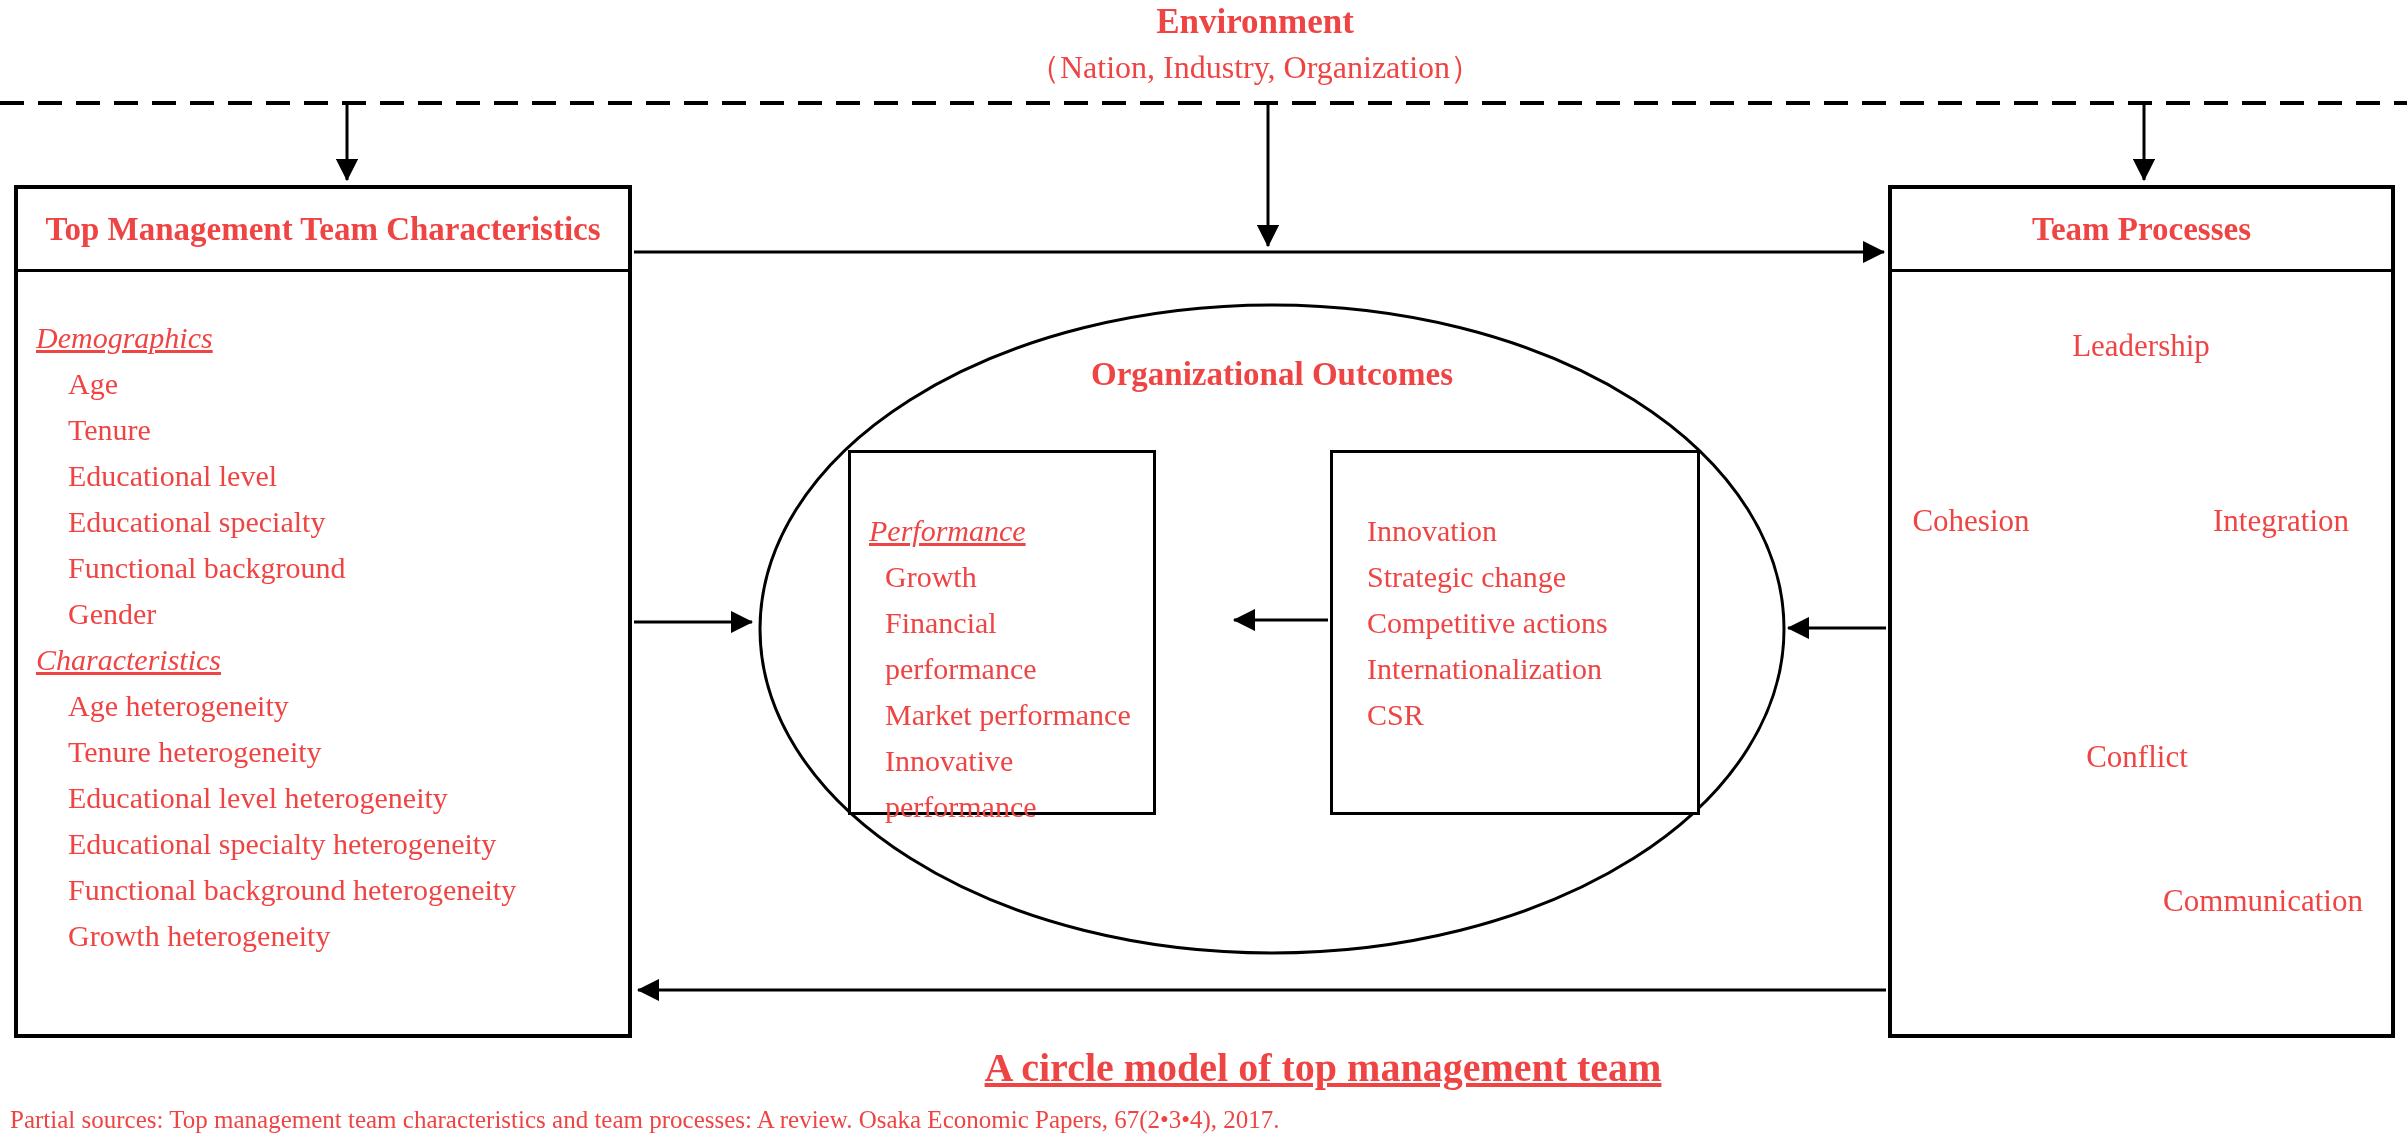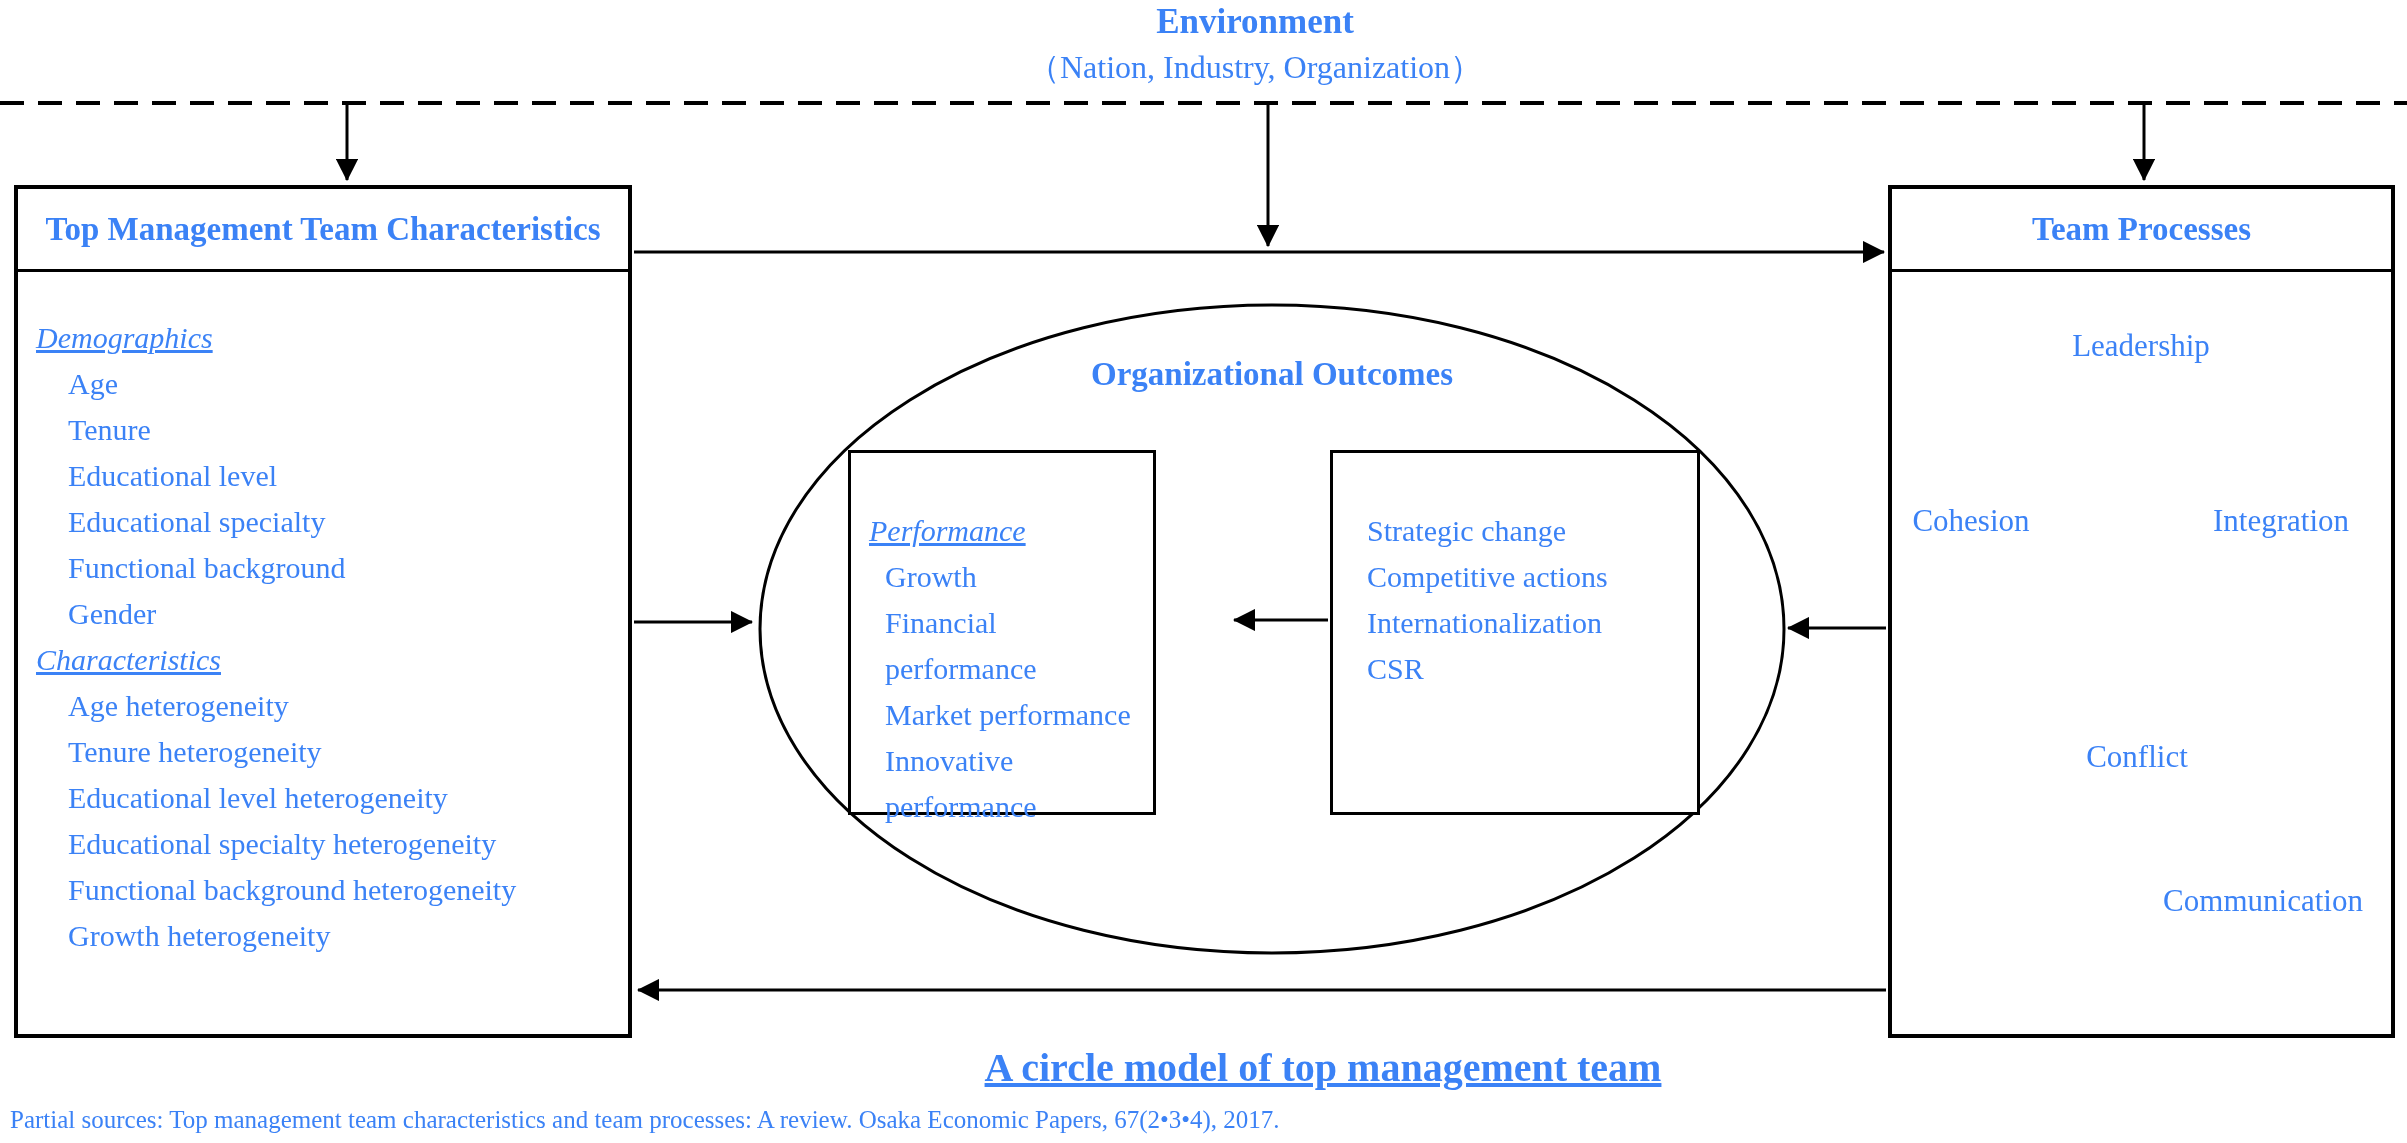--- a/index.html
+++ b/index.html
@@ -1,18 +1,18 @@
 <!DOCTYPE html>
 <html><head>
 <meta charset="utf-8">
 <style>
   html,body{margin:0;padding:0;background:#ffffff;}
   .canvas{
     position:relative;width:2407px;height:1143px;background:#ffffff;
-    font-family:"Liberation Serif","DejaVu Serif",serif;color:#3b82f6;overflow:hidden;
+    font-family:"Liberation Serif","DejaVu Serif",serif;color:#ef4444;overflow:hidden;
   }
   .abs{position:absolute;}
   .center-text{transform:translateX(-50%);text-align:center;white-space:nowrap;}
   .node{position:absolute;transform:translate(-50%,-50%);font-size:31px;white-space:nowrap;background:#fff;padding:0 4px;}
   .env-title{top:2px;left:1255px;font-size:35px;font-weight:bold;}
   .env-sub{top:46px;left:1255px;font-size:32px;}
   svg.layer{position:absolute;left:0;top:0;z-index:1;}
   .bigbox{position:absolute;border:4px solid #000;background:#fff;box-sizing:border-box;z-index:2;}
   .boxhead{height:80px;border-bottom:3px solid #000;display:flex;align-items:center;justify-content:center;
            font-weight:bold;font-size:33px;white-space:nowrap;}
@@ -90,20 +90,21 @@
       <div class="sec-head">Performance</div>
       <div class="inner-item">Growth</div>
       <div class="inner-item">Financial performance</div>
       <div class="inner-item">Market performance</div>
       <div class="inner-item">Innovative performance</div>
     </div>
   </div>
 
   <div class="innerbox" style="left:1330px;top:450px;width:370px;height:365px;">
     <div class="inner-content">
+      <div class="inner-item">Innovation</div>
       <div class="inner-item">Strategic change</div>
       <div class="inner-item">Competitive actions</div>
       <div class="inner-item">Internationalization</div>
       <div class="inner-item">CSR</div>
     </div>
   </div>
 
   <div class="bigbox" style="left:1888px;top:185px;width:507px;height:853px;">
     <div class="boxhead">Team Processes</div>
   </div>

